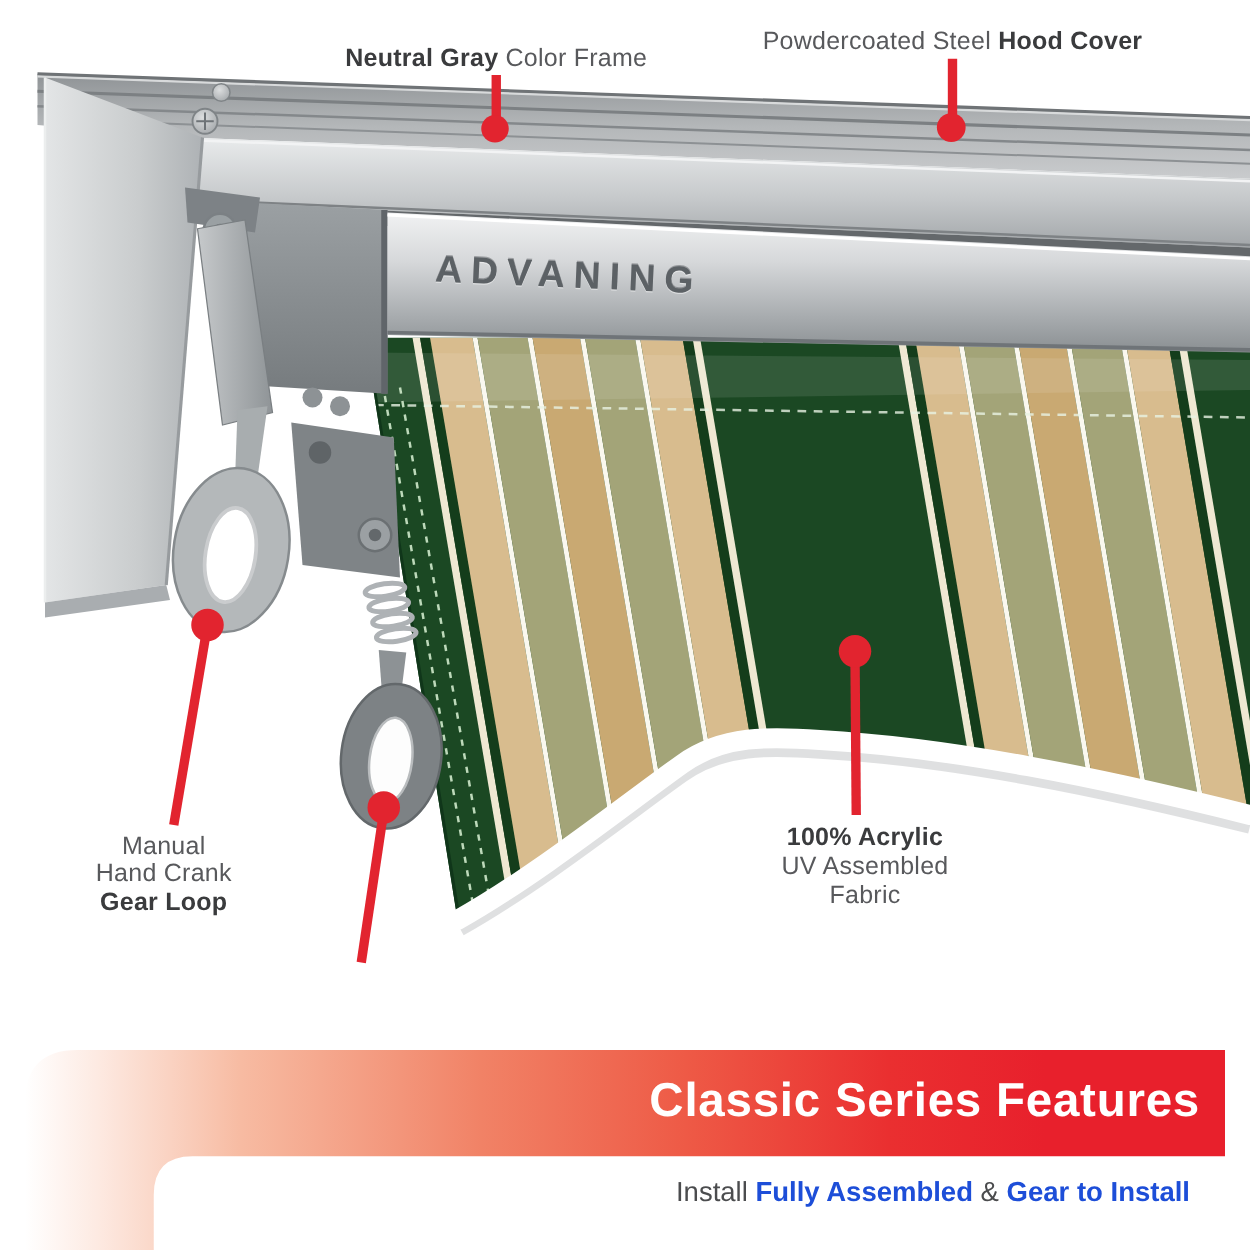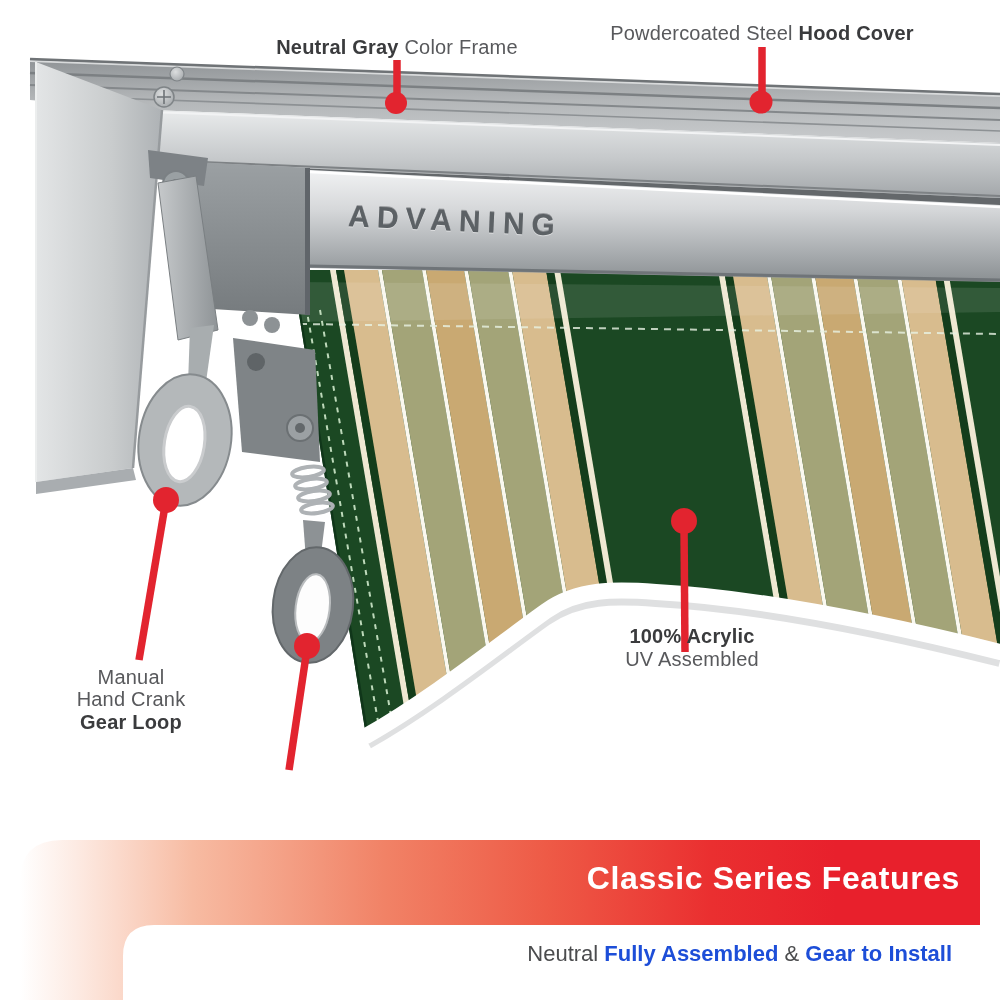--- a/index.html
+++ b/index.html
@@ -15,21 +15,21 @@
   .label b{color:#3a3b3d;font-weight:700;}
   .label .tm{font-size:10px;vertical-align:super;letter-spacing:0;}
   #brand-logo{
     position:absolute;left:340px;top:204px;width:230px;text-align:center;
     transform:rotate(2.6deg);
     font-size:30px;font-weight:700;letter-spacing:7px;color:#5c6165;
     text-shadow:0 1px 0 rgba(255,255,255,.45), 0 -1px 0 rgba(40,44,48,.35);
   }
   #banner-title{
     position:absolute;right:40px;top:860px;width:760px;text-align:right;
-    font-size:32px;font-weight:700;color:#ffffff;letter-spacing:.6px;white-space:nowrap;
+    font-size:38px;font-weight:700;color:#ffffff;letter-spacing:.6px;white-space:nowrap;
   }
   #banner-subtitle{
     position:absolute;right:48px;top:941px;width:800px;text-align:right;
     font-size:22px;color:#4b4c4e;white-space:nowrap;
   }
   #banner-subtitle b{color:#1d4ed8;}
 </style>
 </head>
 <body>
 
@@ -242,24 +242,25 @@
     <span>Powdercoated Steel </span><b>Hood Cover</b>
   </div>
 
   <div class="label" style="left:31px;top:666px;width:200px;line-height:22.4px;">
     <div>Manual</div>
     <div>Hand Crank</div>
     <b>Gear Loop</b>
   </div>
 
 
-  <div class="label" style="left:572px;top:625px;width:240px;line-height:23px;">
+  <div class="label" style="left:572px;top:659px;width:240px;line-height:23px;">
     <b>100% Acrylic</b>
     <div>UV Assembled</div>
+    <div>Fabric</div>
   </div>
 
   <div id="banner-title">Classic Series Features</div>
 
   <div id="banner-subtitle">
-    <span>Neutral </span><b>Fully Assembled</b><span> &amp; </span><b>Gear to Install</b>
+    <span>Install </span><b>Fully Assembled</b><span> &amp; </span><b>Gear to Install</b>
   </div>
 
 </div>
 
 </body></html>

